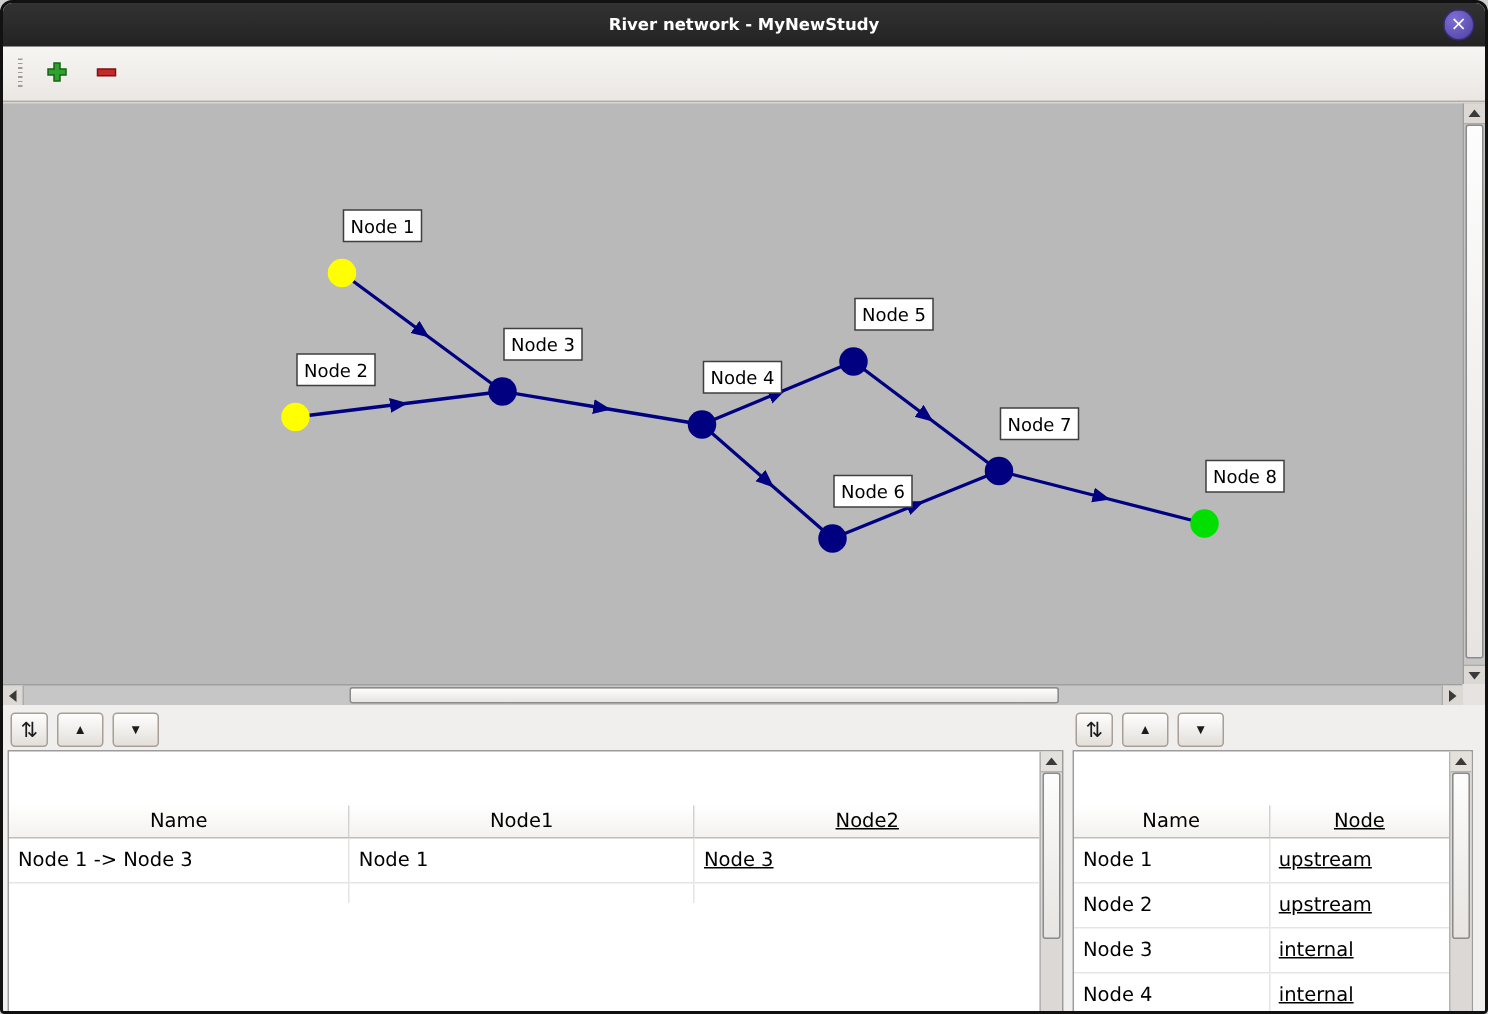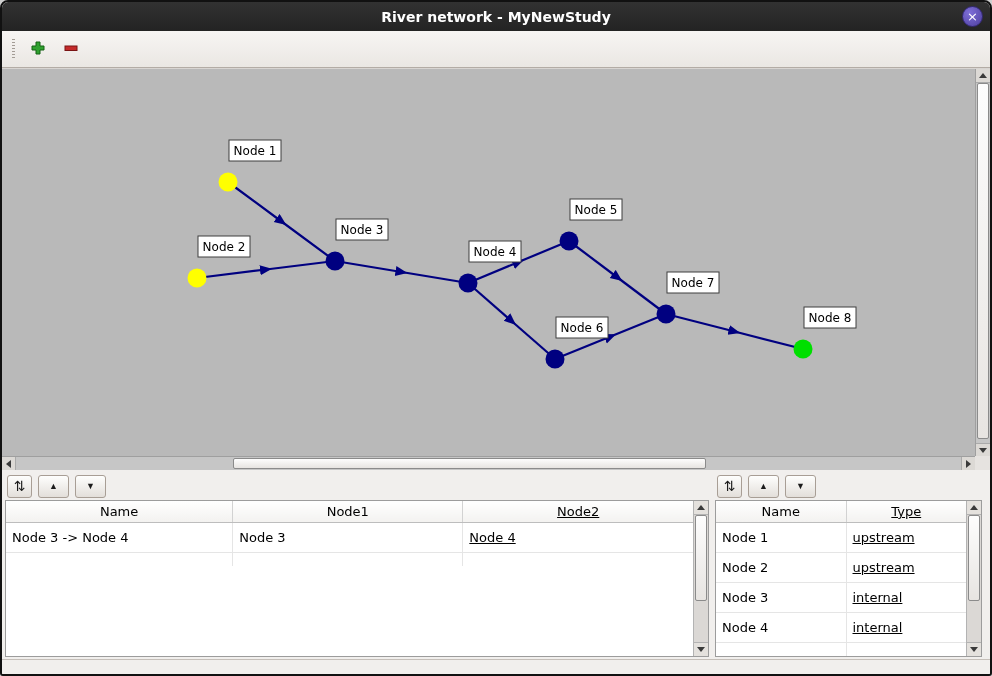--- a/index.html
+++ b/index.html
@@ -13,21 +13,21 @@
     display: flex; flex-direction: column;
     cursor: default;
   }
   
   .titlebar {
     flex: 0 0 29px;
     background: linear-gradient(#323232, #232323);
     display: flex; align-items: center; justify-content: center;
     position: relative;
   }
-  .titlebar .title { color:#fff; font-size:14px; font-weight:bold; }
+  .titlebar .title { color:#fff; font-size:11px; font-weight:bold; }
   .close-btn {
     position:absolute; right:7px; top:4px;
     width:21px; height:21px; border-radius:50%;
     background: radial-gradient(circle at 35% 30%, #7e6fd8, #4e3f9e);
     border:1px solid #352a77;
     color:#fff; display:flex; align-items:center; justify-content:center;
     font-size:13px; line-height:1;
   }
   
   .main-toolbar {
@@ -89,21 +89,21 @@
   .btn {
     height:23px; min-width:31px;
     border:1px solid #a89e95; border-radius:3px;
     background:linear-gradient(#fefefd,#e3dfda);
     display:flex; align-items:center; justify-content:center;
     font-size:9px; color:#1b1b1b;
   }
   .btn.sort { min-width:25px; font-size:14px; }
   .table-frame { flex:1; display:flex; border:1px solid #9c9c9c; background:#fff; overflow:hidden; }
   .table-scroll { flex:1; overflow:hidden; }
-  table.grid { width:100%; border-collapse:collapse; table-layout:fixed; font-size:13px; color:#000; }
+  table.grid { width:100%; border-collapse:collapse; table-layout:fixed; font-size:13px; color:#000;margin-top:36px; }
   .grid th {
     height:21px; font-weight:normal; font-size:13px;
     background:linear-gradient(#ffffff,#f3f2f0);
     border-right:1px solid #d2d2d2; border-bottom:1px solid #bdbdbd;
     text-align:center; overflow:hidden; white-space:nowrap;
   }
   .grid th:last-child, .grid td:last-child { border-right:0;text-decoration:underline; }
   .grid td {
     height:30px; padding:0 6px;
     border-right:1px solid #e5e5e5; border-bottom:1px solid #e5e5e5;
@@ -257,23 +257,23 @@
           <table class="grid">
             <thead>
                 <tr>
                   <th>Name</th>
                   <th>Node1</th>
                   <th>Node2</th>
                 </tr>
               </thead>
             <tbody>
                 <tr>
-                  <td>Node 3 -&gt; Node 4</td>
+                  <td>Node 1 -&gt; Node 3</td>
+                  <td>Node 1</td>
                   <td>Node 3</td>
-                  <td>Node 4</td>
                 </tr>
                 <tr class="filler">
                   <td></td>
                   <td></td>
                   <td></td>
                 </tr>
               </tbody>
           </table>
         </div>
         <div class="tvscroll">
@@ -301,21 +301,21 @@
         <button class="btn">
             <span>▼</span>
           </button>
       </div>
       <div class="table-frame">
         <div class="table-scroll">
           <table class="grid">
             <thead>
                 <tr>
                   <th>Name</th>
-                  <th>Type</th>
+                  <th>Node</th>
                 </tr>
               </thead>
             <tbody>
                 <tr>
                   <td>Node 1</td>
                   <td>upstream</td>
                 </tr>
                 <tr>
                   <td>Node 2</td>
                   <td>upstream</td>

